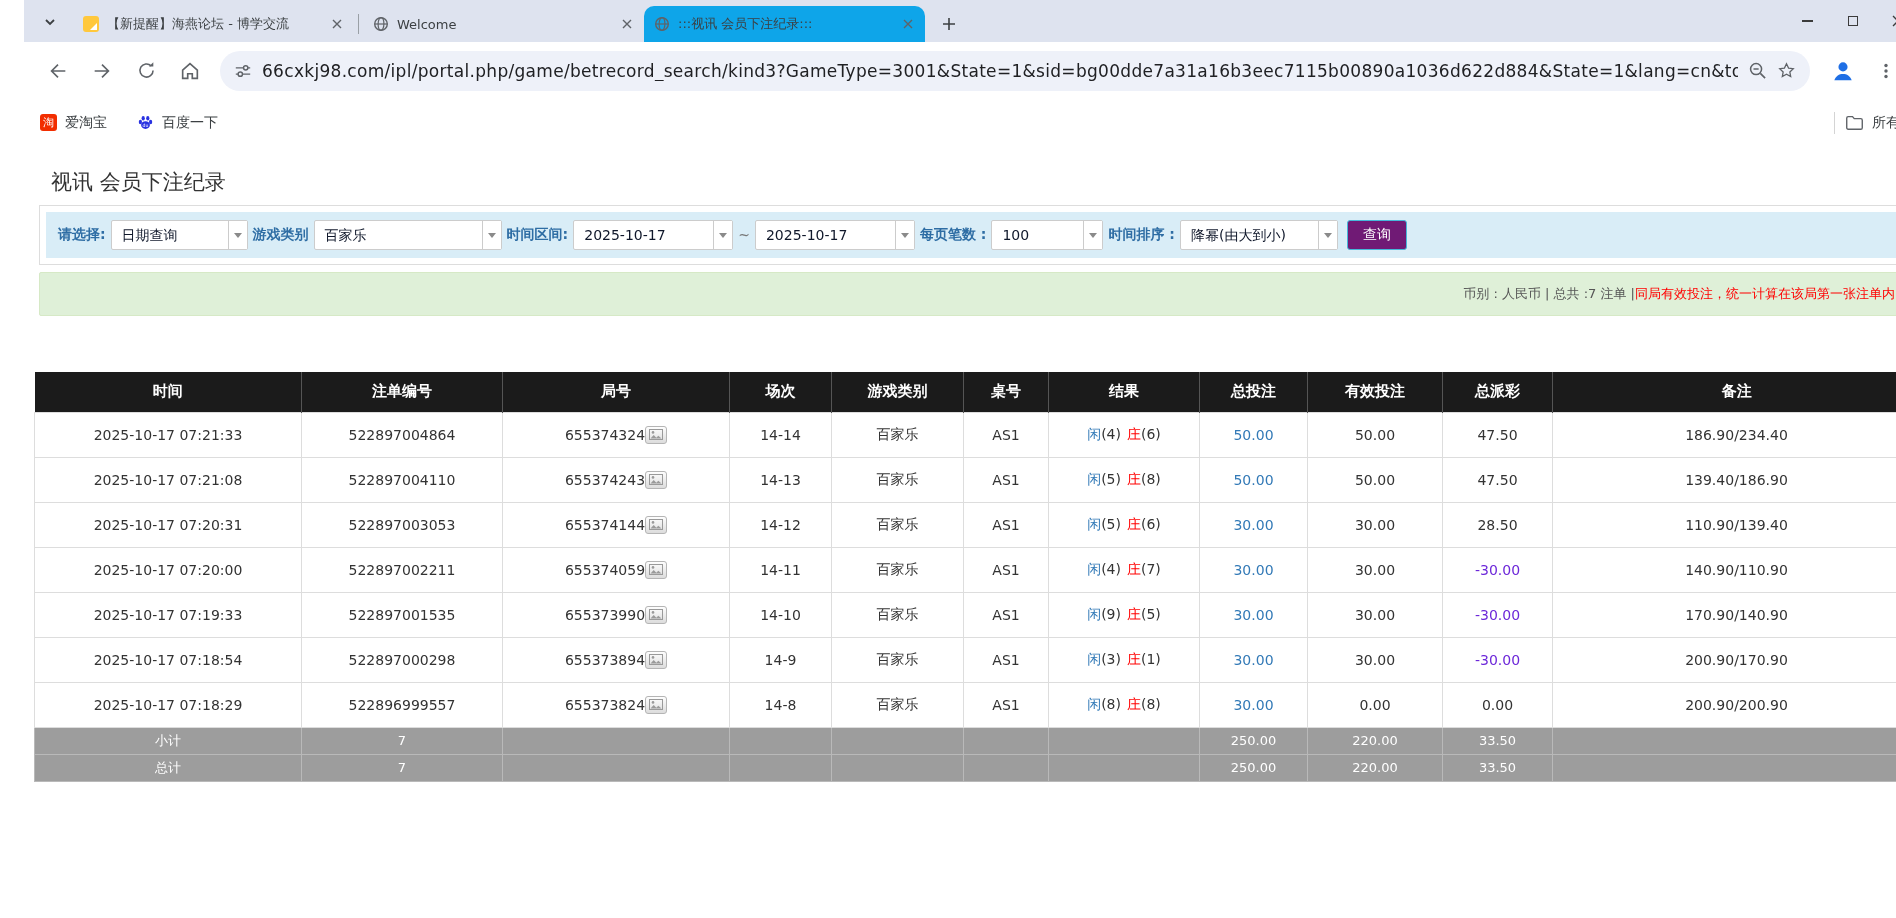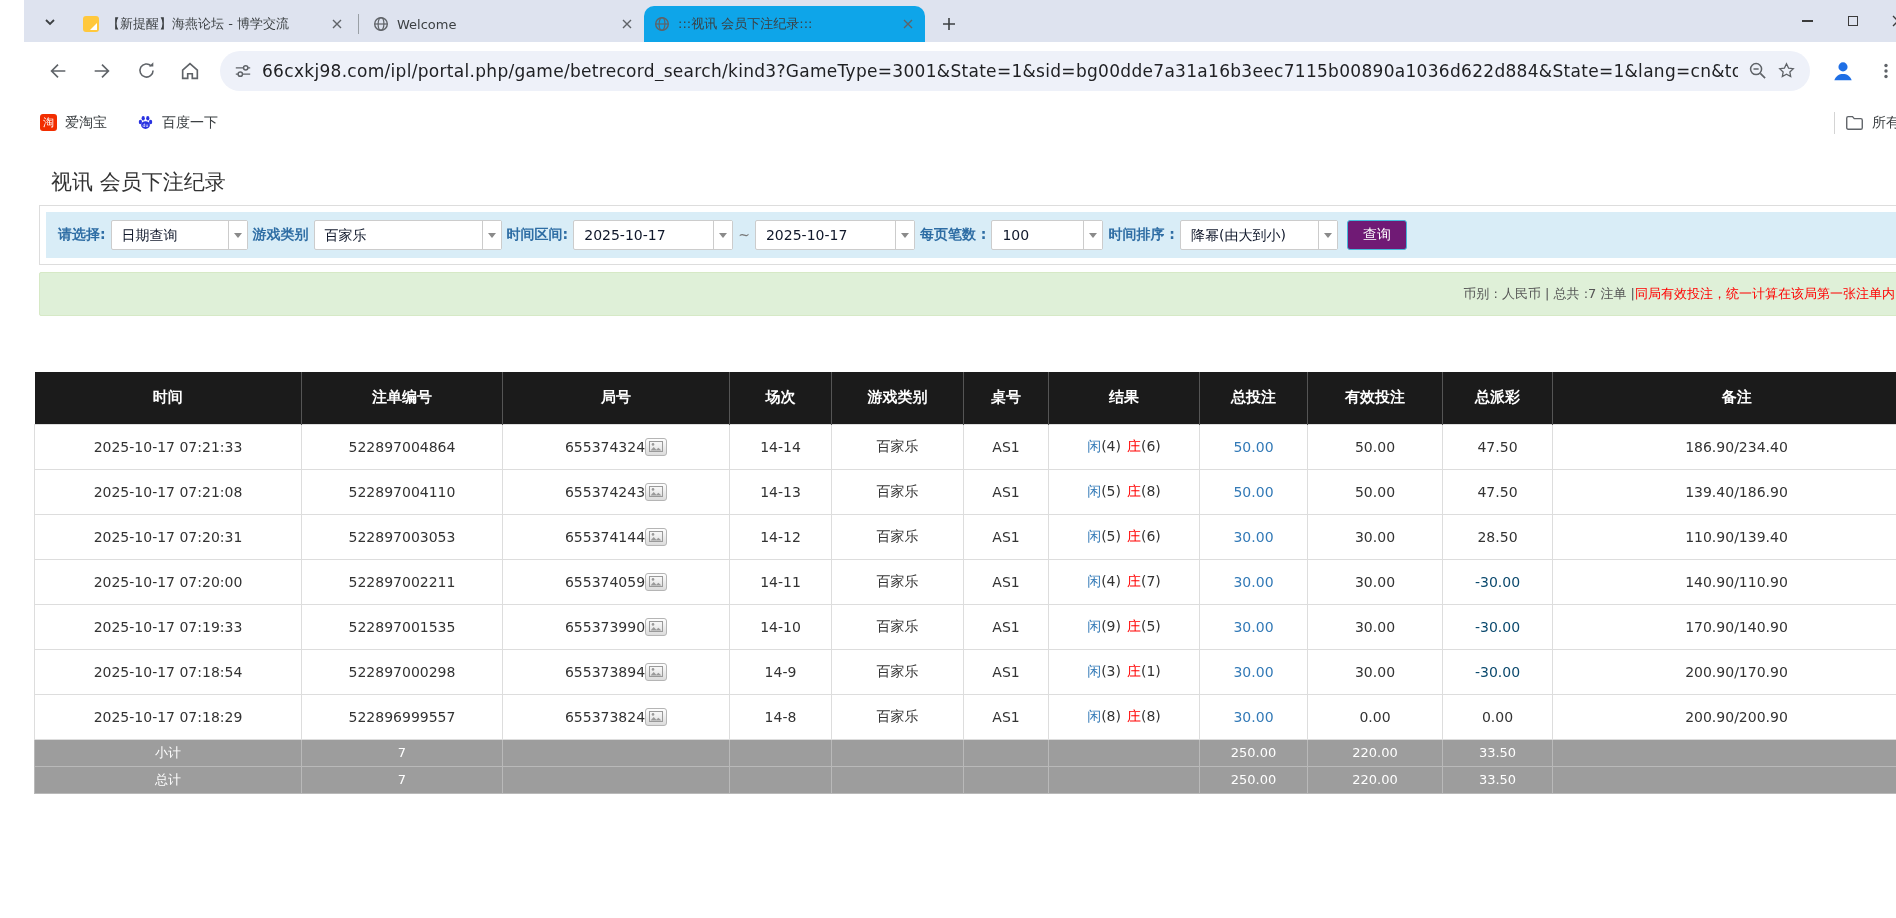--- a/index.html
+++ b/index.html
@@ -56,30 +56,30 @@
   .summary { margin:7px 15px 0 15px; background:#dff0d8; border:1px solid #d6e9c6; border-radius:2px; height:44px; display:flex; align-items:center; justify-content:flex-end; padding:0 9px; }
   .sum-left { font-size:13px; color:#555; }
   .sum-right { font-size:13px; color:#ff0000; white-space:nowrap; }
 
   .pagerow { display:flex; justify-content:flex-end; }
   .pagerow.top { margin-top:21px; }
   .pagerow.bottom { margin-top:13px; }
   .page-badge { width:27px; height:26px; background:#428bca; border:1px solid #357ebd; color:#fff; font-size:13px; display:flex; align-items:center; justify-content:center; margin-right:-11px; cursor:pointer; }
 
   table.bet { border-collapse:collapse; table-layout:fixed; width:1886px; margin:9px 0 0 10px; text-align:center; font-size:14px; color:#333; }
-  table.bet thead th { background:#1b1b1b; color:#fff; height:52px; font-size:15px; font-weight:bold; border-right:1px solid #555; }
+  table.bet thead th { background:#1b1b1b; color:#fff; height:40px; font-size:15px; font-weight:bold; border-right:1px solid #555; }
   table.bet thead th:last-child { border-right:none; }
   table.bet tbody td { height:45px; border:1px solid #ddd; background:#fff; }
   table.bet tr.total td { background:#9d9d9d; color:#fff; height:27px; border:1px solid #b9b9b9; font-size:13px; }
   .round-wrap { display:inline-flex; align-items:center; gap:0; }
   .imgbox { width:22px; height:18px; border:1px solid #b5b5b5; border-radius:3px; background:linear-gradient(#fefefe,#dcdcdc); display:inline-flex; align-items:center; justify-content:center; cursor:pointer; }
   .c-link { color:#337ab7; cursor:pointer; }
   .c-blue { color:#337ab7; }
   .c-red { color:#ff0000; }
-  .c-neg { color:#0c4a6e; }
+  .c-neg { color:#6d28d9; }
   .res-gap { display:inline-block; width:6px; }
 
   svg { display:block; }
 </style>
 </head>
 <body>
 
 <div class="screen">
 
   <div class="tabstrip">

